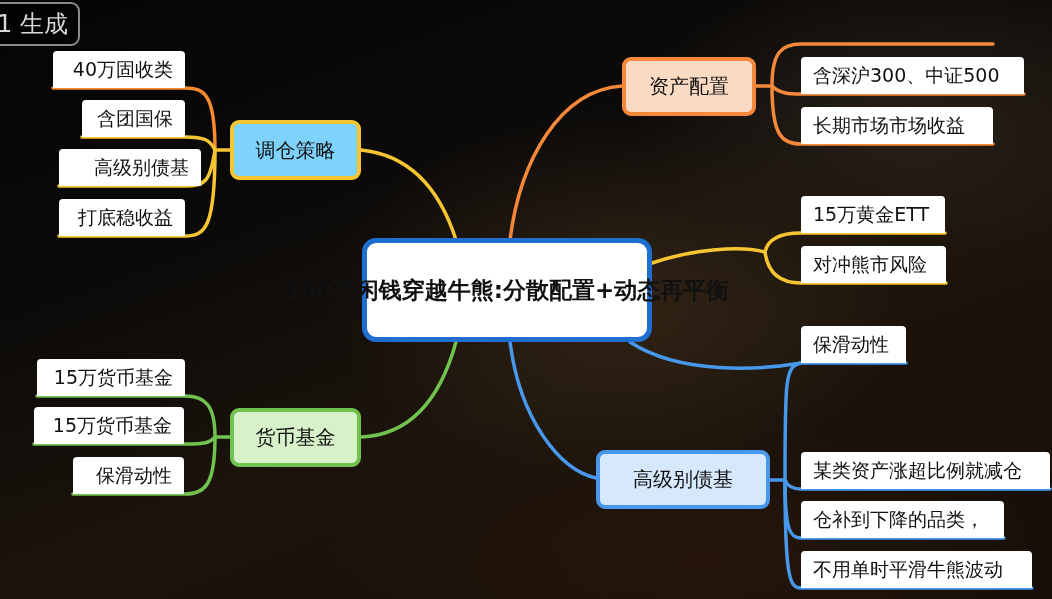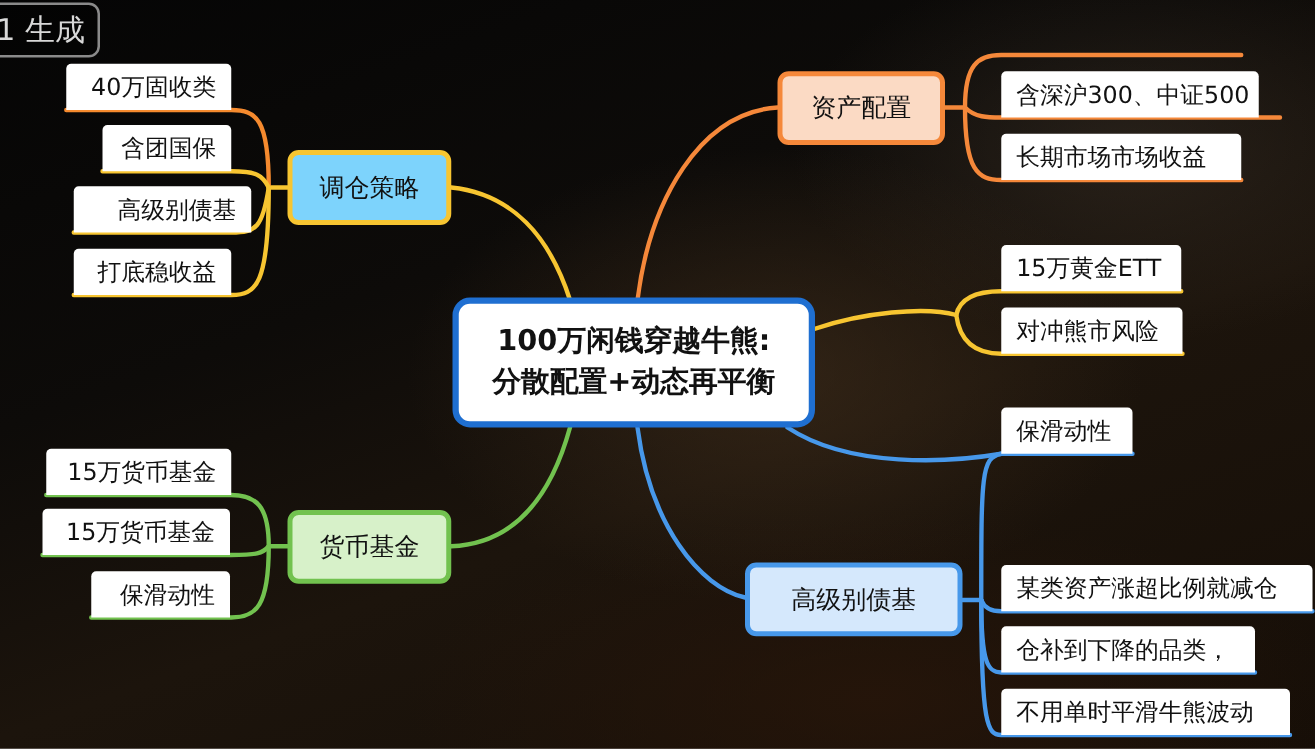--- a/index.html
+++ b/index.html
@@ -23,21 +23,21 @@
   .leaf.left { justify-content:flex-end; padding-right:12px; }
   .branch {
     border-radius:9px; border:4px solid; font-size:20px; font-weight:500;
   }
   .branch.yellow { background:#7dd3fc; border-color:#f7c531; }
   .branch.orange { background:#fbdac4; border-color:#f5883a; }
   .branch.green  { background:#d7f1c9; border-color:#72c24f; }
   .branch.blue   { background:#d5e8fc; border-color:#4798ea; }
   .center {
     background:#ffffff; border:5px solid #1f6fd1; border-radius:14px;
-    font-size:23px; font-weight:bold; line-height:33px; flex-direction:column; text-align:center;
+    font-size:23px; font-weight:bold; line-height:33px; flex-direction:row; text-align:center;
   }
   .badge {
     position:absolute; left:-10px; top:2px; width:90px; height:44px; box-sizing:border-box;
     border:2px solid #8a8a8a; border-radius:9px; color:#d8d8d8; font-size:24px;
     display:flex; align-items:center; justify-content:flex-end; padding-right:10px;
     background:rgba(0,0,0,0.3);
   }
 </style>
 </head>
 <body>
@@ -101,21 +101,21 @@
   <div class="node leaf left" style="left:59px; top:149px; width:142px;">
     <span>高级别债基</span>
   </div>
   <div class="node leaf left" style="left:59px; top:199px; width:126px;">
     <span>打底稳收益</span>
   </div>
 
   <div class="node branch orange" style="left:622px; top:57px; width:134px; height:59px;">
     <span>资产配置</span>
   </div>
-  <div class="node leaf right" style="left:801px; top:57px; width:206px;text-align:center;">
+  <div class="node leaf right" style="left:801px; top:57px; width:223px;text-align:center;">
     <span>含深沪300、中证500</span>
   </div>
   <div class="node leaf right" style="left:801px; top:107px; width:192px;">
     <span>长期市场市场收益</span>
   </div>
 
   <div class="node leaf right" style="left:801px; top:196px; width:144px;">
     <span>15万黄金ETT</span>
   </div>
   <div class="node leaf right" style="left:801px; top:246px; width:145px;">

